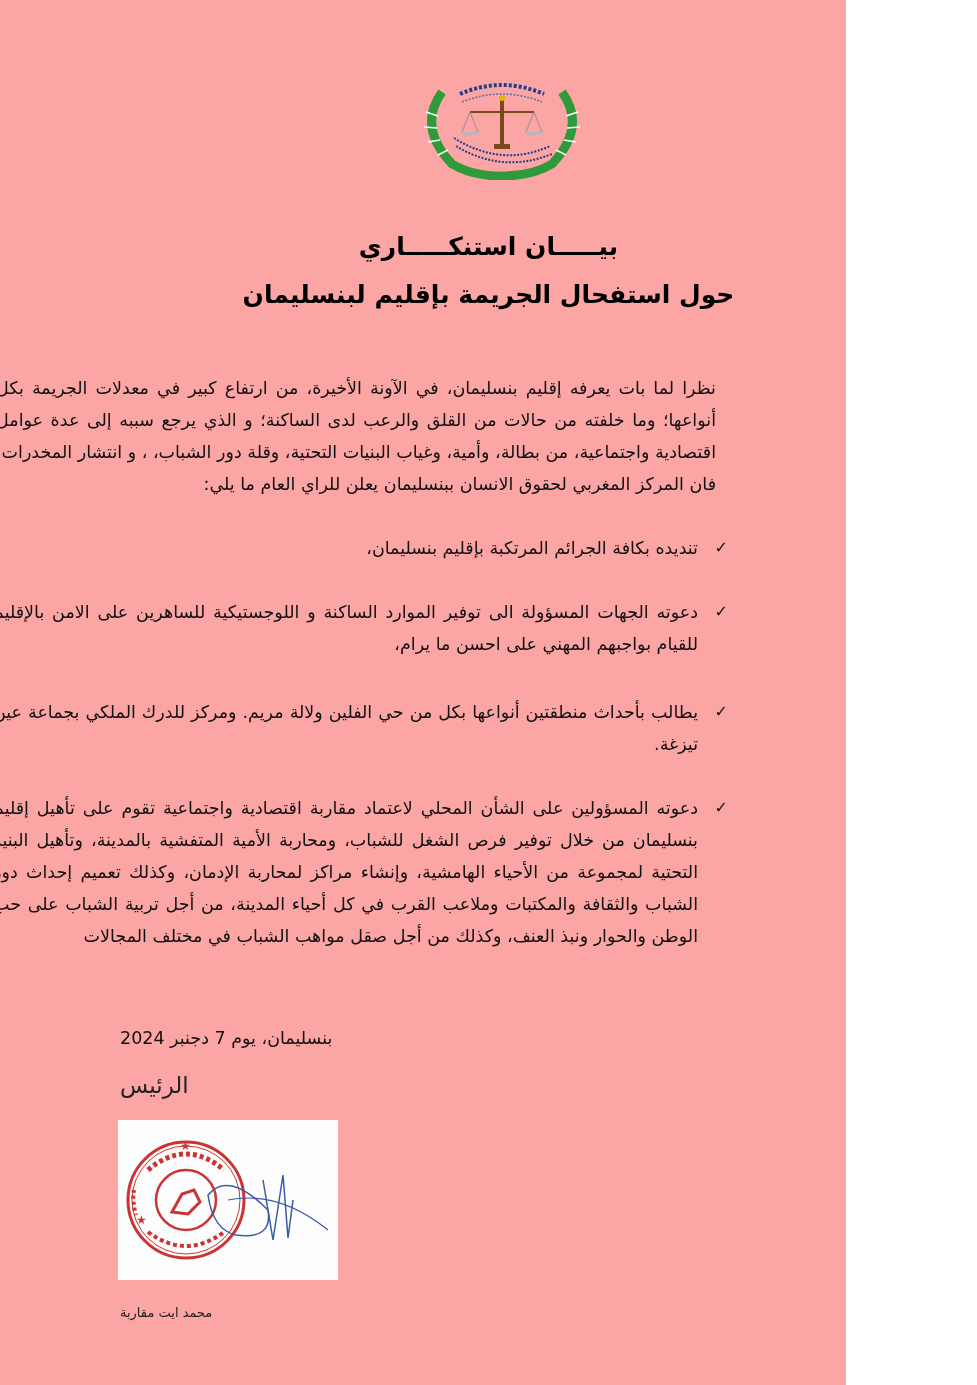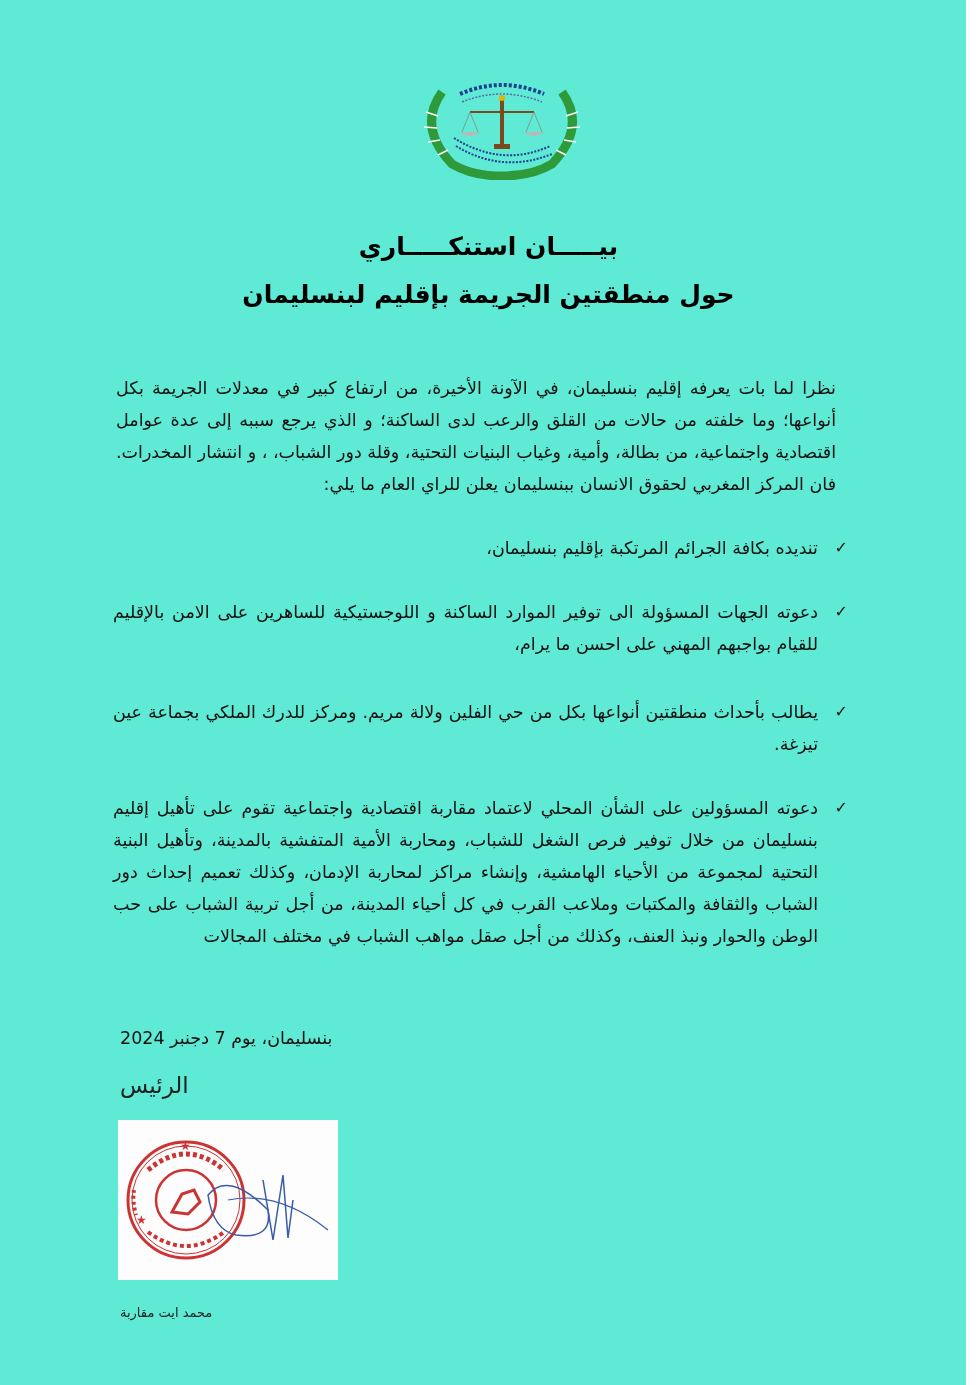--- a/index.html
+++ b/index.html
@@ -1,17 +1,17 @@
 <!DOCTYPE html>
 <html><head>
 <meta charset="utf-8">
 <style>
   html, body { margin: 0; padding: 0; background: #ffffff; }
   body { width: 977px; height: 1385px; position: relative; overflow: hidden; font-family: "DejaVu Sans", sans-serif; color: #111; }
-  .page { position: absolute; left: 0; top: 0; width: 966px; height: 1385px; background: #5eead4; }
+  .page { position: absolute; left: 0; top: 0; width: 846px; height: 1385px; background: #fca5a5; }
 
   .logo { position: absolute; left: 412px; top: 72px; width: 180px; height: 108px; }
   .logo svg { width: 100%; height: 100%; }
 
   .title1, .title2 { position: absolute; left: 0; width: 977px; text-align: center; direction: rtl; font-family: "DejaVu Sans", sans-serif; font-weight: bold; color: #000; }
   .title1 { top: 232px; font-size: 25px; }
   .title2 { top: 280px; font-size: 25px; }
 
   .body-text { position: absolute; right: 130px; width: 720px; direction: rtl; text-align: justify; text-align-last: right; font-size: 17.5px; line-height: 32px; }
   .intro { top: 372px; }
@@ -66,21 +66,21 @@
       <path d="M48 60 Q58 68 68 60 Z" fill="#b8b8b8"></path>
       <path d="M112 60 Q122 68 132 60 Z" fill="#b8b8b8"></path>
       <circle cx="90" cy="26" r="3" fill="#e3b400"></circle>
 
       <path d="M42 66 Q90 96 138 74" fill="none" stroke="#1f3f8f" stroke-width="2" stroke-dasharray="2 1.5"></path>
       <path d="M44 74 Q90 102 140 82" fill="none" stroke="#1f3f8f" stroke-width="2" stroke-dasharray="2 1.5"></path>
     </svg>
   </div>
 
   <div class="title1">بيـــــان استنكـــــاري</div>
-  <div class="title2">حول منطقتين الجريمة بإقليم لبنسليمان</div>
+  <div class="title2">حول استفحال الجريمة بإقليم لبنسليمان</div>
 
   <div class="body-text intro">نظرا لما بات يعرفه إقليم بنسليمان، في الآونة الأخيرة، من ارتفاع كبير في معدلات الجريمة بكل أنواعها؛ وما خلفته من حالات من القلق والرعب لدى الساكنة؛ و الذي يرجع سببه إلى عدة عوامل اقتصادية واجتماعية، من بطالة، وأمية، وغياب البنيات التحتية، وقلة دور الشباب، ، و انتشار المخدرات. فان المركز المغربي لحقوق الانسان ببنسليمان يعلن للراي العام ما يلي:</div>
 
   <div class="item item1">
     <span class="check">✓</span>
     <span class="txt">تنديده بكافة الجرائم المرتكبة بإقليم بنسليمان،</span>
   </div>
   <div class="item item2">
     <span class="check">✓</span>
     <span class="txt">دعوته الجهات المسؤولة الى توفير الموارد الساكنة و اللوجستيكية للساهرين على الامن بالإقليم للقيام بواجبهم المهني على احسن ما يرام،</span>

